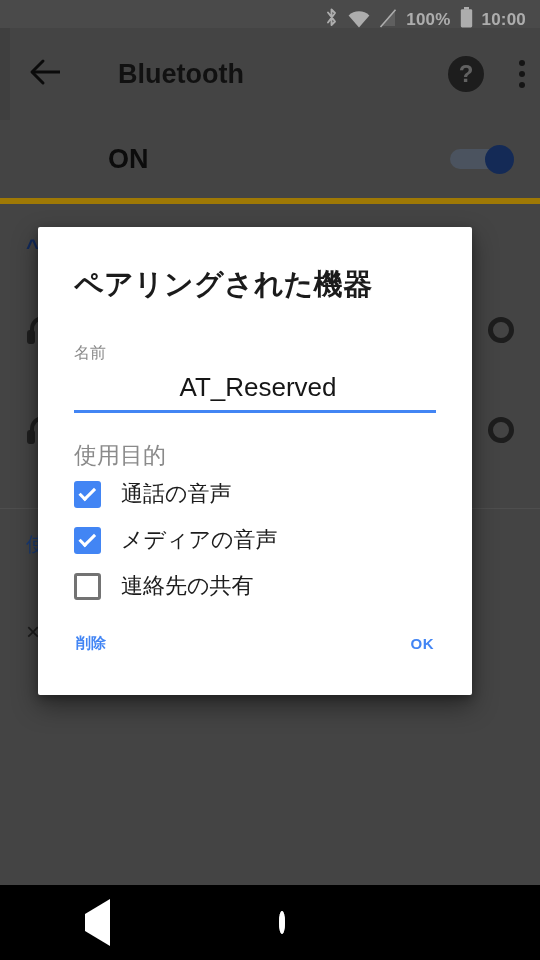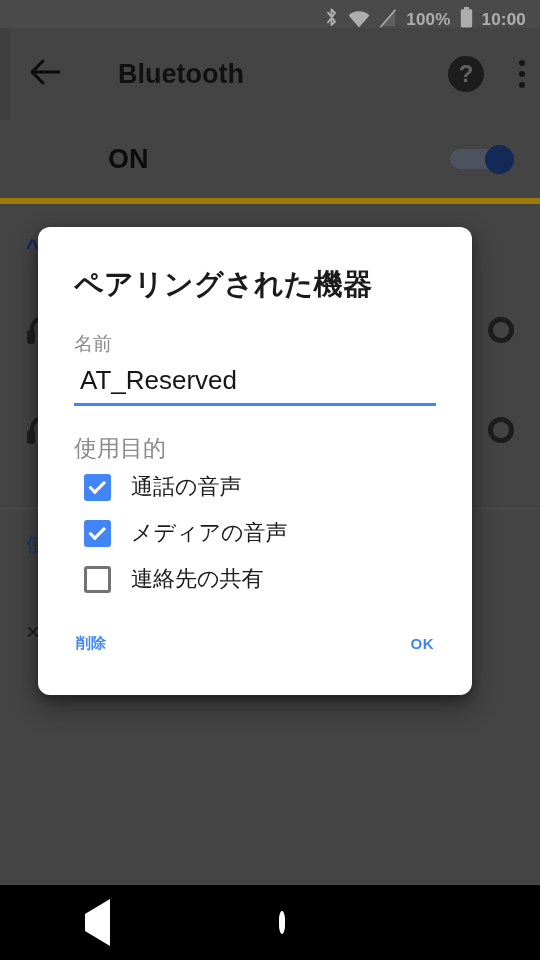--- a/index.html
+++ b/index.html
@@ -184,63 +184,64 @@
     width: 540px; height: 885px;
     background: rgba(0,0,0,0.32);
   }
 
   
   #dialog {
     position: absolute;
     left: 38px; top: 227px;
     width: 434px; height: 468px;
     background: #ffffff;
-    border-radius: 12px;
+    border-radius: 2px;
     box-shadow: 0 11px 26px rgba(0,0,0,0.42), 0 3px 9px rgba(0,0,0,0.28);
     box-sizing: border-box;
     padding: 0 36px;
   }
   #dialog-title {
     color: #1b1b1b;
     font-size: 29px;
     font-weight: bold;
     padding-top: 38px;
     letter-spacing: 0.3px;
   }
   #name-label {
     color: #8a8a8a;
-    font-size: 19px;
-    margin-top: 26px;
+    font-size: 16px;
+    margin-top: 38px;
   }
   #name-field-wrap {
     margin-top: 8px;
     border-bottom: 3px solid #4285f4;
     padding-bottom: 5px;
   }
   #name-input {
     width: 100%;
     border: none;
     outline: none;
     background: transparent;
     color: #161616;
     font-family: "Liberation Sans", "DejaVu Sans", sans-serif;
     font-size: 26px;
     padding: 0 0 2px 6px;
     box-sizing: border-box;
+    text-align: center;
   }
   #purpose-label {
     color: #8a8a8a;
     font-size: 23px;
     margin-top: 27px;
   }
   .cb-row {
     display: flex;
     align-items: center;
     height: 46px;
-    margin-left: 10px;
+    margin-left: 0;
   }
   .cb-box {
     width: 27px; height: 27px;
     border-radius: 3px;
     box-sizing: border-box;
     flex: none;
     display: flex;
     align-items: center;
     justify-content: center;
   }

